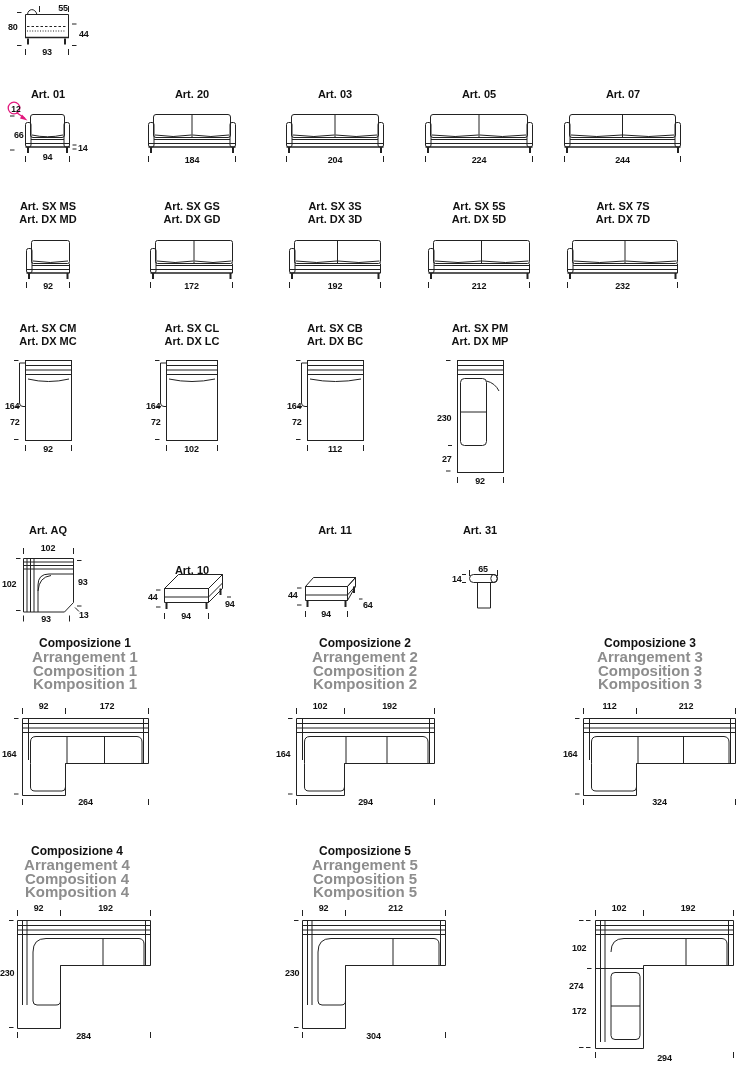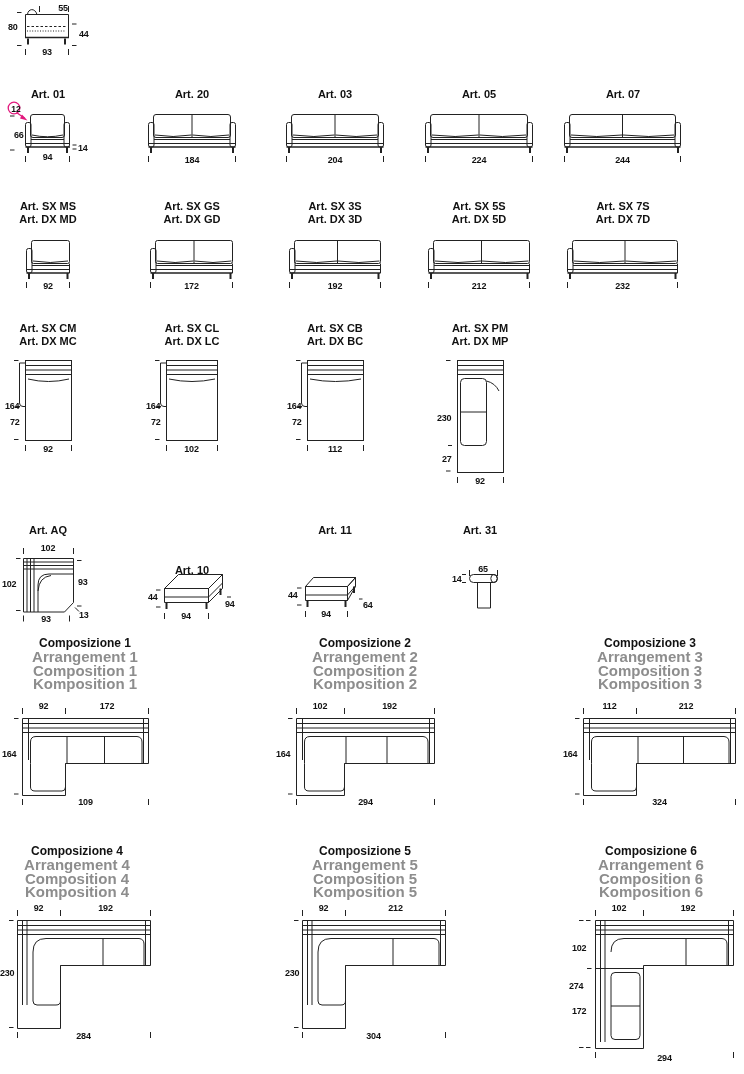--- a/index.html
+++ b/index.html
@@ -423,21 +423,21 @@
       <path class="ln" d="M28.5,63.5 V42 Q28.5,36.5 34,36.5 H135 Q140,37 140,42 V63.5"></path>
       <path class="ln" d="M28.5,63.5 V87 Q28.5,91 33,91 H60 Q63.5,91 63.5,87 V63.5"></path>
       <path class="ln" d="M65,36.5 V63.5 M102.5,36.5 V63.5"></path>
       <path class="ln" d="M20.5,8 V14 M63.5,8 V14 M146.5,8 V14"></path>
       <path class="ln" d="M12,18.5 H16.5 M12,94 H16.5"></path>
       <path class="ln" d="M20.5,99 V105 M146.5,99 V105"></path>
     </svg>
     <span class="dim" style="left:20px;top:2px;width:43px;">92</span>
     <span class="dim" style="left:63px;top:2px;width:84px;">172</span>
     <span class="dim" style="left:0px;top:50px;">164</span>
-    <span class="dim" style="left:20px;top:98px;width:127px;">109</span>
+    <span class="dim" style="left:20px;top:98px;width:127px;">264</span>
   </div>
 
   <div class="fig" style="left:276px;top:700px;width:174px;height:112px;">
     <svg width="174" height="112">
       <path class="ln" d="M20.5,18.5 H158.5 V63.5 H68.5 V95.5 H20.5 Z"></path>
       <path class="ln" d="M20.5,23.5 H158.5 M20.5,28 H158.5 M20.5,32.5 H158.5"></path>
       <path class="ln" d="M153.5,18.5 V63.5"></path>
       <path class="ln" d="M26.5,18.5 V60"></path>
       <path class="ln" d="M28.5,63.5 V42 Q28.5,36.5 34,36.5 H147 Q152,37 152,42 V63.5"></path>
       <path class="ln" d="M28.5,63.5 V87 Q28.5,91 33,91 H65 Q68.5,91 68.5,87 V63.5"></path>
@@ -475,26 +475,20 @@
     <div class="cmain">Composizione 4</div>
     <div class="csub">Arrangement 4</div>
     <div class="csub">Composition 4</div>
     <div class="csub">Komposition 4</div>
   </div>
   <div class="cblock" style="left:285px;top:844px;">
     <div class="cmain">Composizione 5</div>
     <div class="csub">Arrangement 5</div>
     <div class="csub">Composition 5</div>
     <div class="csub">Komposition 5</div>
-  </div>
-  <div class="cblock" style="left:571px;top:844px;">
-    <div class="cmain">Composizione 6</div>
-    <div class="csub">Arrangement 6</div>
-    <div class="csub">Composition 6</div>
-    <div class="csub">Komposition 6</div>
   </div>
 
   <div class="fig" style="left:0px;top:902px;width:162px;height:146px;">
     <svg width="162" height="146">
       <path class="ln" d="M17.5,18.5 H150.5 V63.5 H60.5 V126.5 H17.5 Z"></path>
       <path class="ln" d="M17.5,23.5 H150.5 M17.5,28 H150.5 M17.5,32.5 H150.5"></path>
       <path class="ln" d="M22.5,18.5 V103 M27,18.5 V103"></path>
       <path class="ln" d="M145.5,18.5 V63.5"></path>
       <path class="ln" d="M33,50 Q33,36.5 46,36.5 H139 Q144,37 144,42 V63.5"></path>
       <path class="ln" d="M33,50 V99 Q33,103 37,103 H56 Q60.5,103 60.5,99 V63.5"></path>

